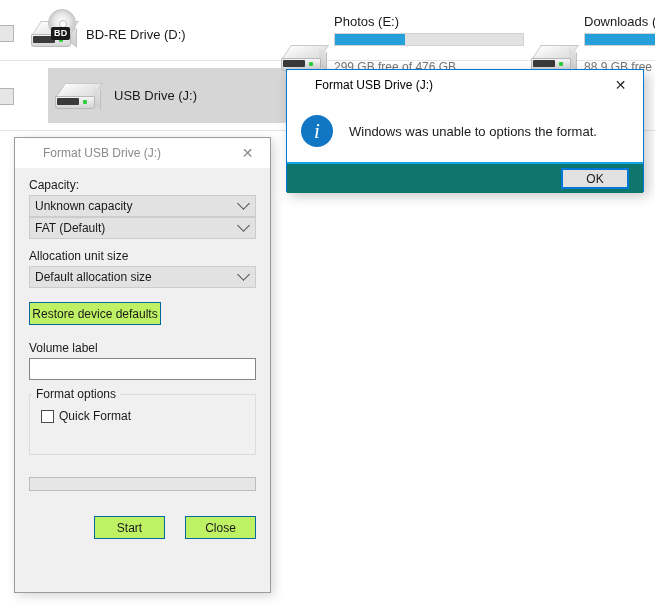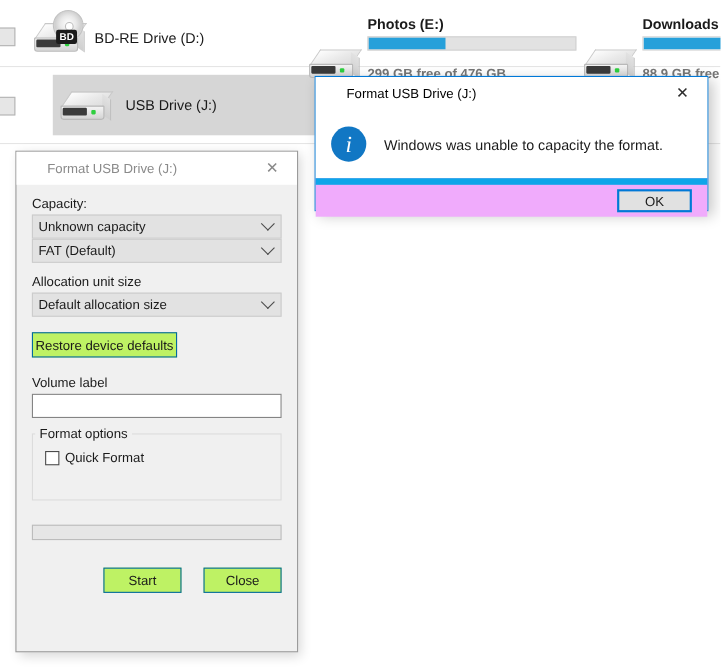--- a/index.html
+++ b/index.html
@@ -132,21 +132,21 @@
     letter-spacing: 0.2px;
   }
 
   
   .drive-card {
     position: absolute;
     display: flex;
     align-items: flex-end;
   }
   .drive-card .hdd { margin-right: 8px; margin-bottom: 1px; }
-  .card-info { width: 190px; font-weight: bold; }
+  .card-info { width: 190px; }
   .card-title {
     font-size: 13px;
     color: #1a1a1a;
     margin-bottom: 4px;
     white-space: nowrap;
   }
   .usage-bar {
     width: 190px; height: 13px;
     background: #e2e2e2;
     border: 1px solid #d2d2d2;
@@ -320,27 +320,27 @@
     align-items: center;
     justify-content: center;
     flex: none;
   }
   .err-text {
     margin-left: 16px;
     font-size: 13px;
     color: #1a1a1a;
   }
   .err-footer {
-    background: #f0abfc;
+    background: #0f766e;
     height: 29px;
     display: flex;
     align-items: center;
     justify-content: flex-end;
     padding-right: 14px;
-    border-top: 6px solid #0ea5e9;
+    border-top: 2px solid #0ea5e9;
   }
   #ok-button {
     width: 68px; height: 21px;
     border: 2px solid #0078d7;
     background: #e1e1e1;
   }
 </style>
 </head>
 <body>
 
@@ -460,18 +460,18 @@
   </div>
 </div>
 
 <div class="dialog active" id="error-dialog">
   <div class="titlebar">
     <span class="title">Format USB Drive (J:)</span>
     <span class="winclose">✕</span>
   </div>
   <div class="err-body">
     <div class="info-icon">i</div>
-    <div class="err-text">Windows was unable to capacity the format.</div>
+    <div class="err-text">Windows was unable to options the format.</div>
   </div>
   <div class="err-footer">
     <div class="btn" id="ok-button">OK</div>
   </div>
 </div>
 
 </body></html>

